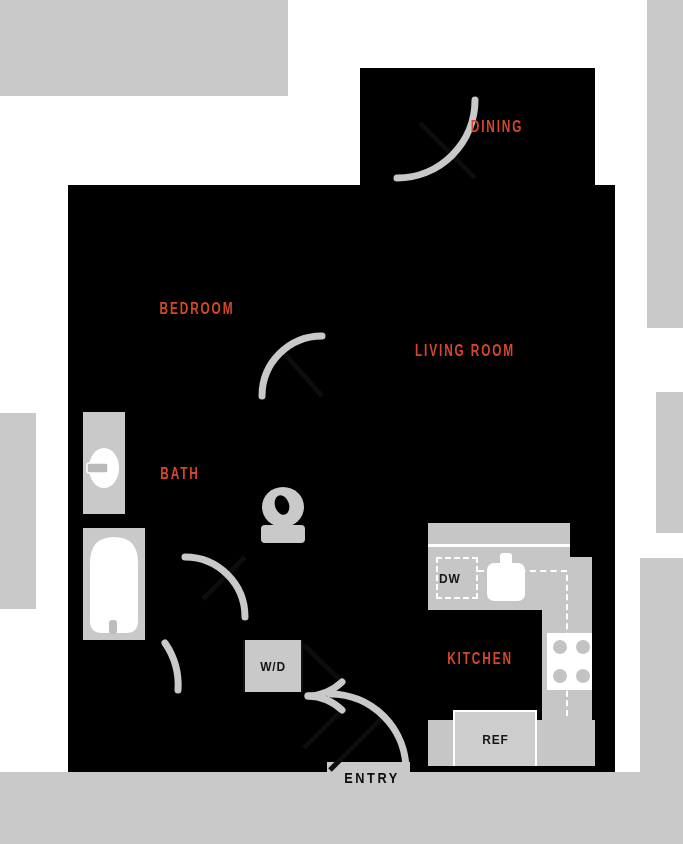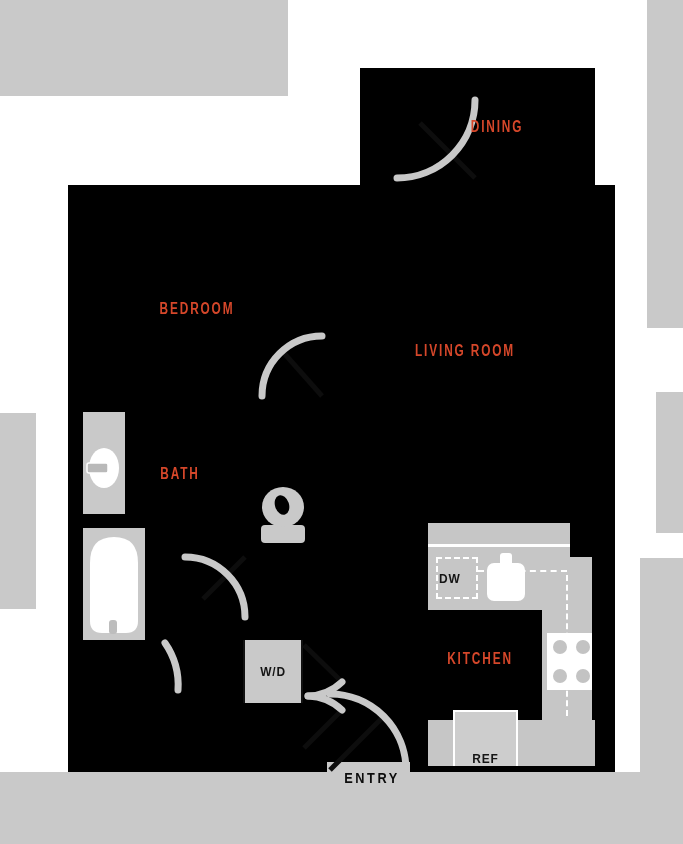--- a/index.html
+++ b/index.html
@@ -35,26 +35,26 @@
   .dw-box{
     left:436px;top:557px;width:42px;height:42px;border:2px dashed #ffffff;
     display:flex;align-items:center;justify-content:flex-start;box-sizing:border-box;
   }
   .sink{left:487px;top:563px;width:38px;height:38px;background:#ffffff;border-radius:7px;}
   .faucet{left:500px;top:553px;width:12px;height:14px;background:#ffffff;border-radius:3px;}
   .stove{left:547px;top:633px;width:45px;height:57px;background:#ffffff;}
   .burner{position:absolute;width:14px;height:14px;border-radius:50%;background:#c3c3c3;}
   .b1{left:6px;top:7px;} .b2{left:29px;top:7px;} .b3{left:6px;top:36px;} .b4{left:29px;top:36px;}
   .ref-box{
-    left:453px;top:710px;width:65px;height:56px;background:#cdcdcd;
+    left:453px;top:710px;width:84px;height:56px;background:#cdcdcd;
     border-top:2px solid #ffffff;border-left:2px solid #ffffff;border-right:2px solid #ffffff;
-    display:flex;align-items:flex-end;justify-content:center;box-sizing:border-box;
+    display:flex;align-items:center;justify-content:center;box-sizing:border-box;
   }
   .wd-box{
-    left:243px;top:640px;width:60px;height:63px;background:#c9c9c9;
+    left:243px;top:640px;width:60px;height:52px;background:#c9c9c9;
     border-left:2px solid #111111;border-right:2px solid #111111;
     display:flex;align-items:center;justify-content:center;box-sizing:border-box;
   }
   .appliance-text{
     font-weight:700;font-size:13px;letter-spacing:1px;color:#151515;
     transform:scaleX(0.92);white-space:nowrap;
   }
   
   .room-label{
     position:absolute;color:#d5472a;font-weight:700;font-size:16px;

